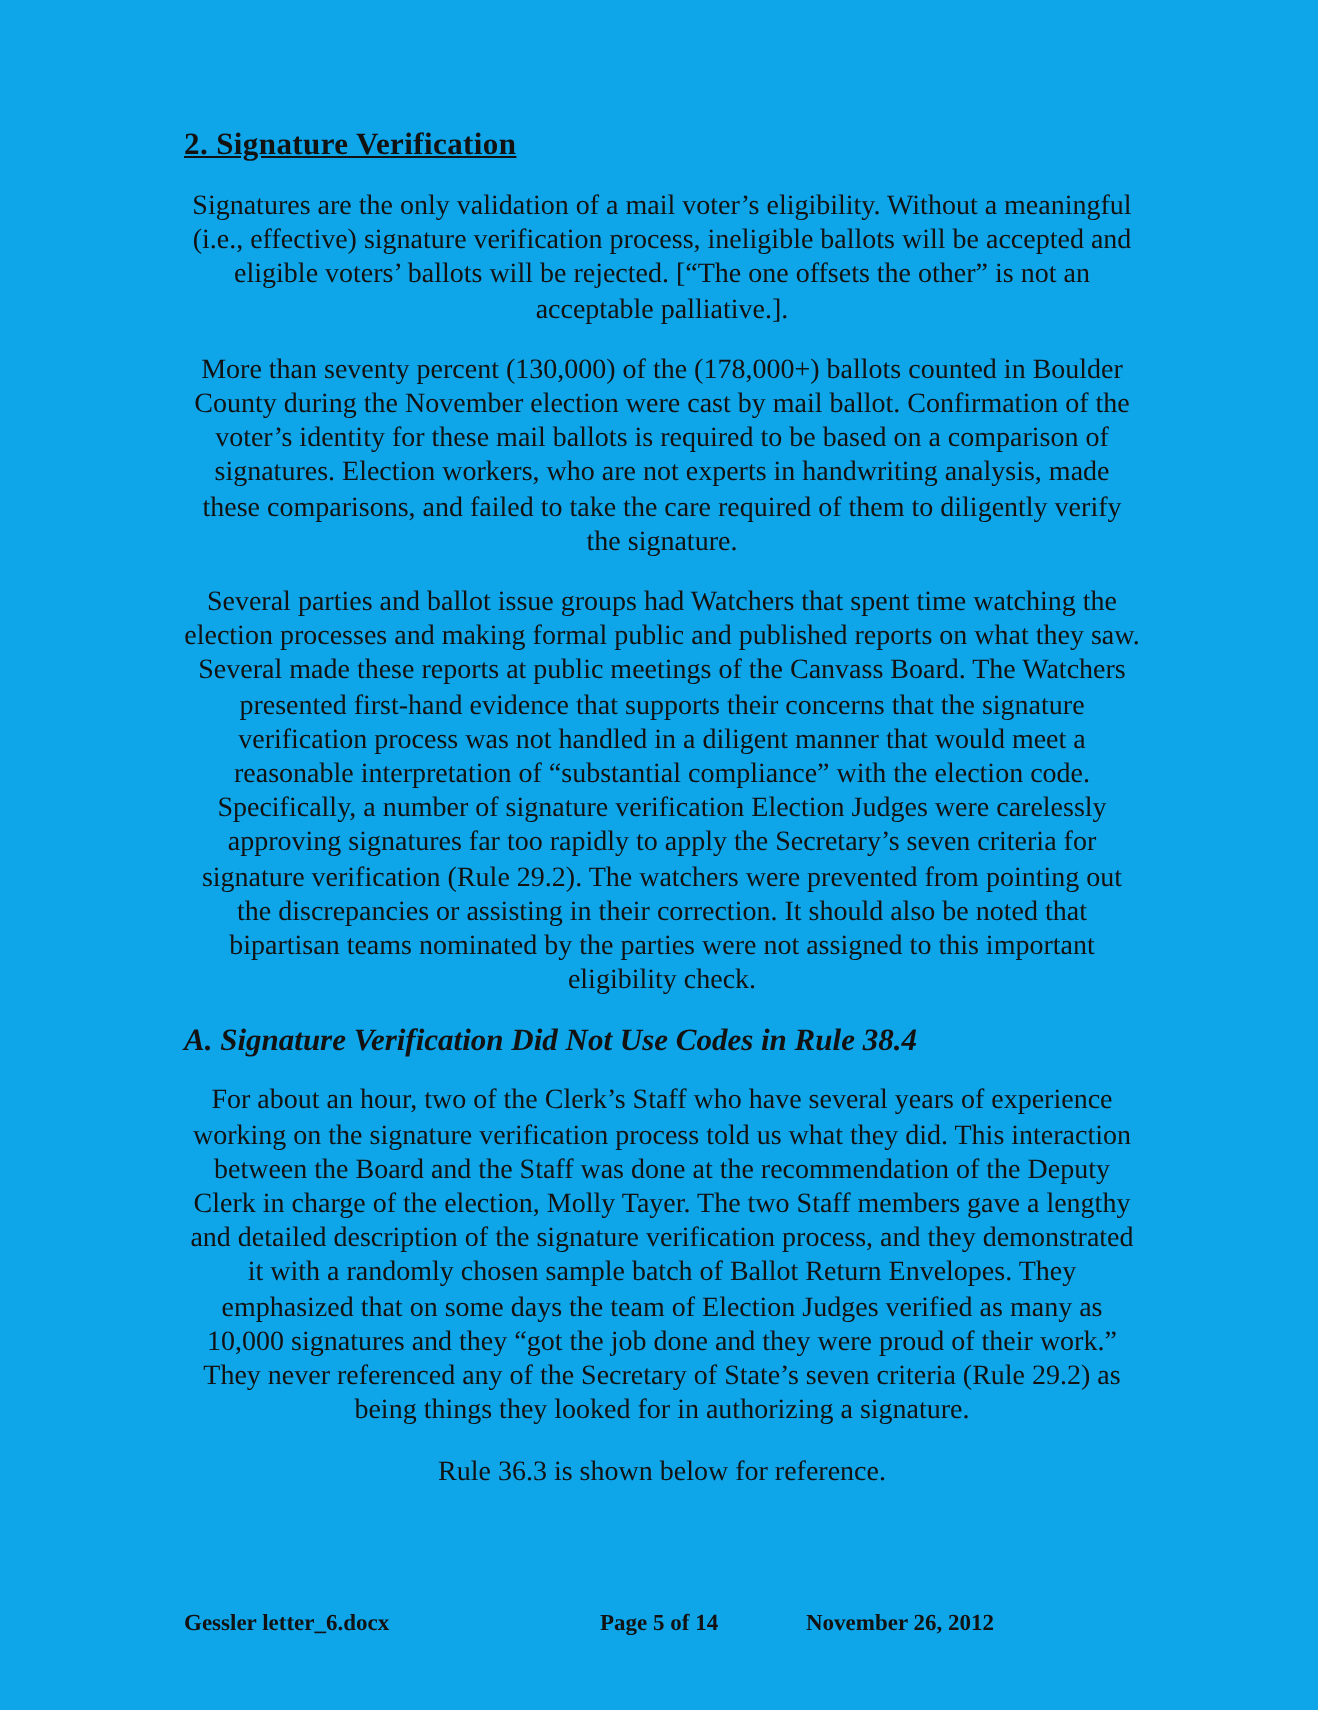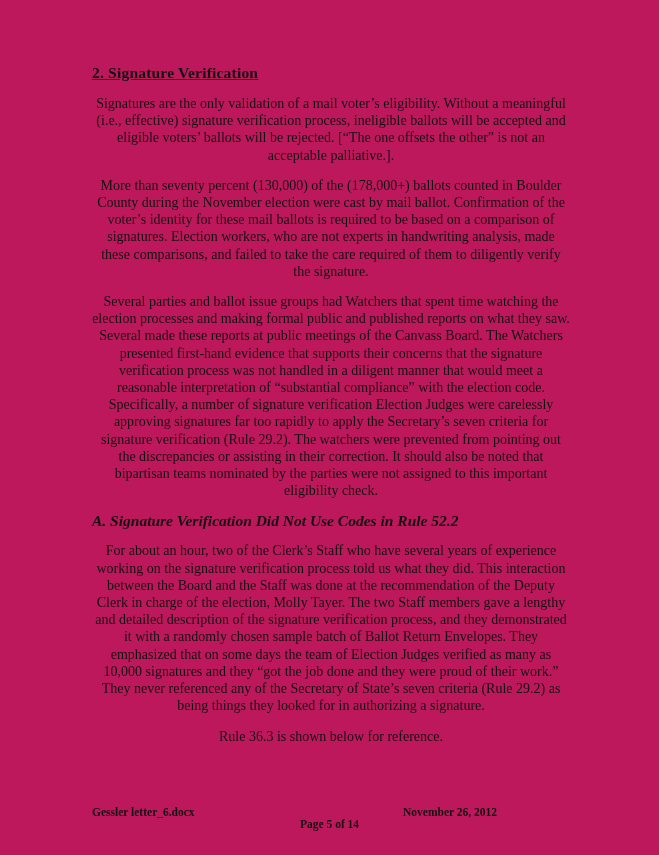--- a/index.html
+++ b/index.html
@@ -11,21 +11,21 @@
     width: 659px;
     height: 855px;
     font-family: "Liberation Serif", "DejaVu Serif", serif;
     color: #121212;
     overflow: hidden;
   }
   .sheet {
     position: relative;
     width: 659px;
     height: 855px;
-    background: #be185d;
+    background: #0ea5e9;
   }
   .content {
     position: absolute;
     left: 92px;
     top: 64px;
     width: 478px;
   }
   .section-heading {
     font-size: 15.5px;
     font-weight: bold;
@@ -48,37 +48,37 @@
   .footer {
     position: absolute;
     left: 0;
     top: 806px;
     width: 569px;
     height: 18px;
     font-size: 11.5px;
     font-weight: bold;
   }
   .footer-filename { position: absolute; left: 92px; top: 0; }
-  .footer-page    { position: absolute; left: 300px; top: 12px; text-align: right; }
+  .footer-page    { position: absolute; left: 300px; top: 0; text-align: right; }
   .footer-date    { position: absolute; left: 403px; top: 0; text-align: center; }
 </style>
 </head>
 <body>
 
 <div class="sheet">
   <div class="content">
     <div class="section-heading">2. Signature Verification</div>
 
     <p class="body-paragraph">Signatures are the only validation of a mail voter’s eligibility. Without a meaningful (i.e., effective) signature verification process, ineligible ballots will be accepted and eligible voters’ ballots will be rejected. [“The one offsets the other” is not an acceptable palliative.].</p>
 
     <p class="body-paragraph">More than seventy percent (130,000) of the (178,000+) ballots counted in Boulder County during the November election were cast by mail ballot. Confirmation of the voter’s identity for these mail ballots is required to be based on a comparison of signatures. Election workers, who are not experts in handwriting analysis, made these comparisons, and failed to take the care required of them to diligently verify the signature.</p>
 
     <p class="body-paragraph">Several parties and ballot issue groups had Watchers that spent time watching the election processes and making formal public and published reports on what they saw. Several made these reports at public meetings of the Canvass Board. The Watchers presented first-hand evidence that supports their concerns that the signature verification process was not handled in a diligent manner that would meet a reasonable interpretation of “substantial compliance” with the election code. Specifically, a number of signature verification Election Judges were carelessly approving signatures far too rapidly to apply the Secretary’s seven criteria for signature verification (Rule 29.2). The watchers were prevented from pointing out the discrepancies or assisting in their correction. It should also be noted that bipartisan teams nominated by the parties were not assigned to this important eligibility check.</p>
 
-    <div class="subsection-heading">A. Signature Verification Did Not Use Codes in Rule 52.2</div>
+    <div class="subsection-heading">A. Signature Verification Did Not Use Codes in Rule 38.4</div>
 
     <p class="body-paragraph">For about an hour, two of the Clerk’s Staff who have several years of experience working on the signature verification process told us what they did. This interaction between the Board and the Staff was done at the recommendation of the Deputy Clerk in charge of the election, Molly Tayer. The two Staff members gave a lengthy and detailed description of the signature verification process, and they demonstrated it with a randomly chosen sample batch of Ballot Return Envelopes. They emphasized that on some days the team of Election Judges verified as many as 10,000 signatures and they “got the job done and they were proud of their work.” They never referenced any of the Secretary of State’s seven criteria (Rule 29.2) as being things they looked for in authorizing a signature.</p>
 
     <p class="body-paragraph">Rule 36.3 is shown below for reference.</p>
   </div>
 
   <div class="footer">
     <span class="footer-filename">Gessler letter_6.docx</span>
     <span class="footer-page">Page 5 of 14</span>
     <span class="footer-date">November 26, 2012</span>

